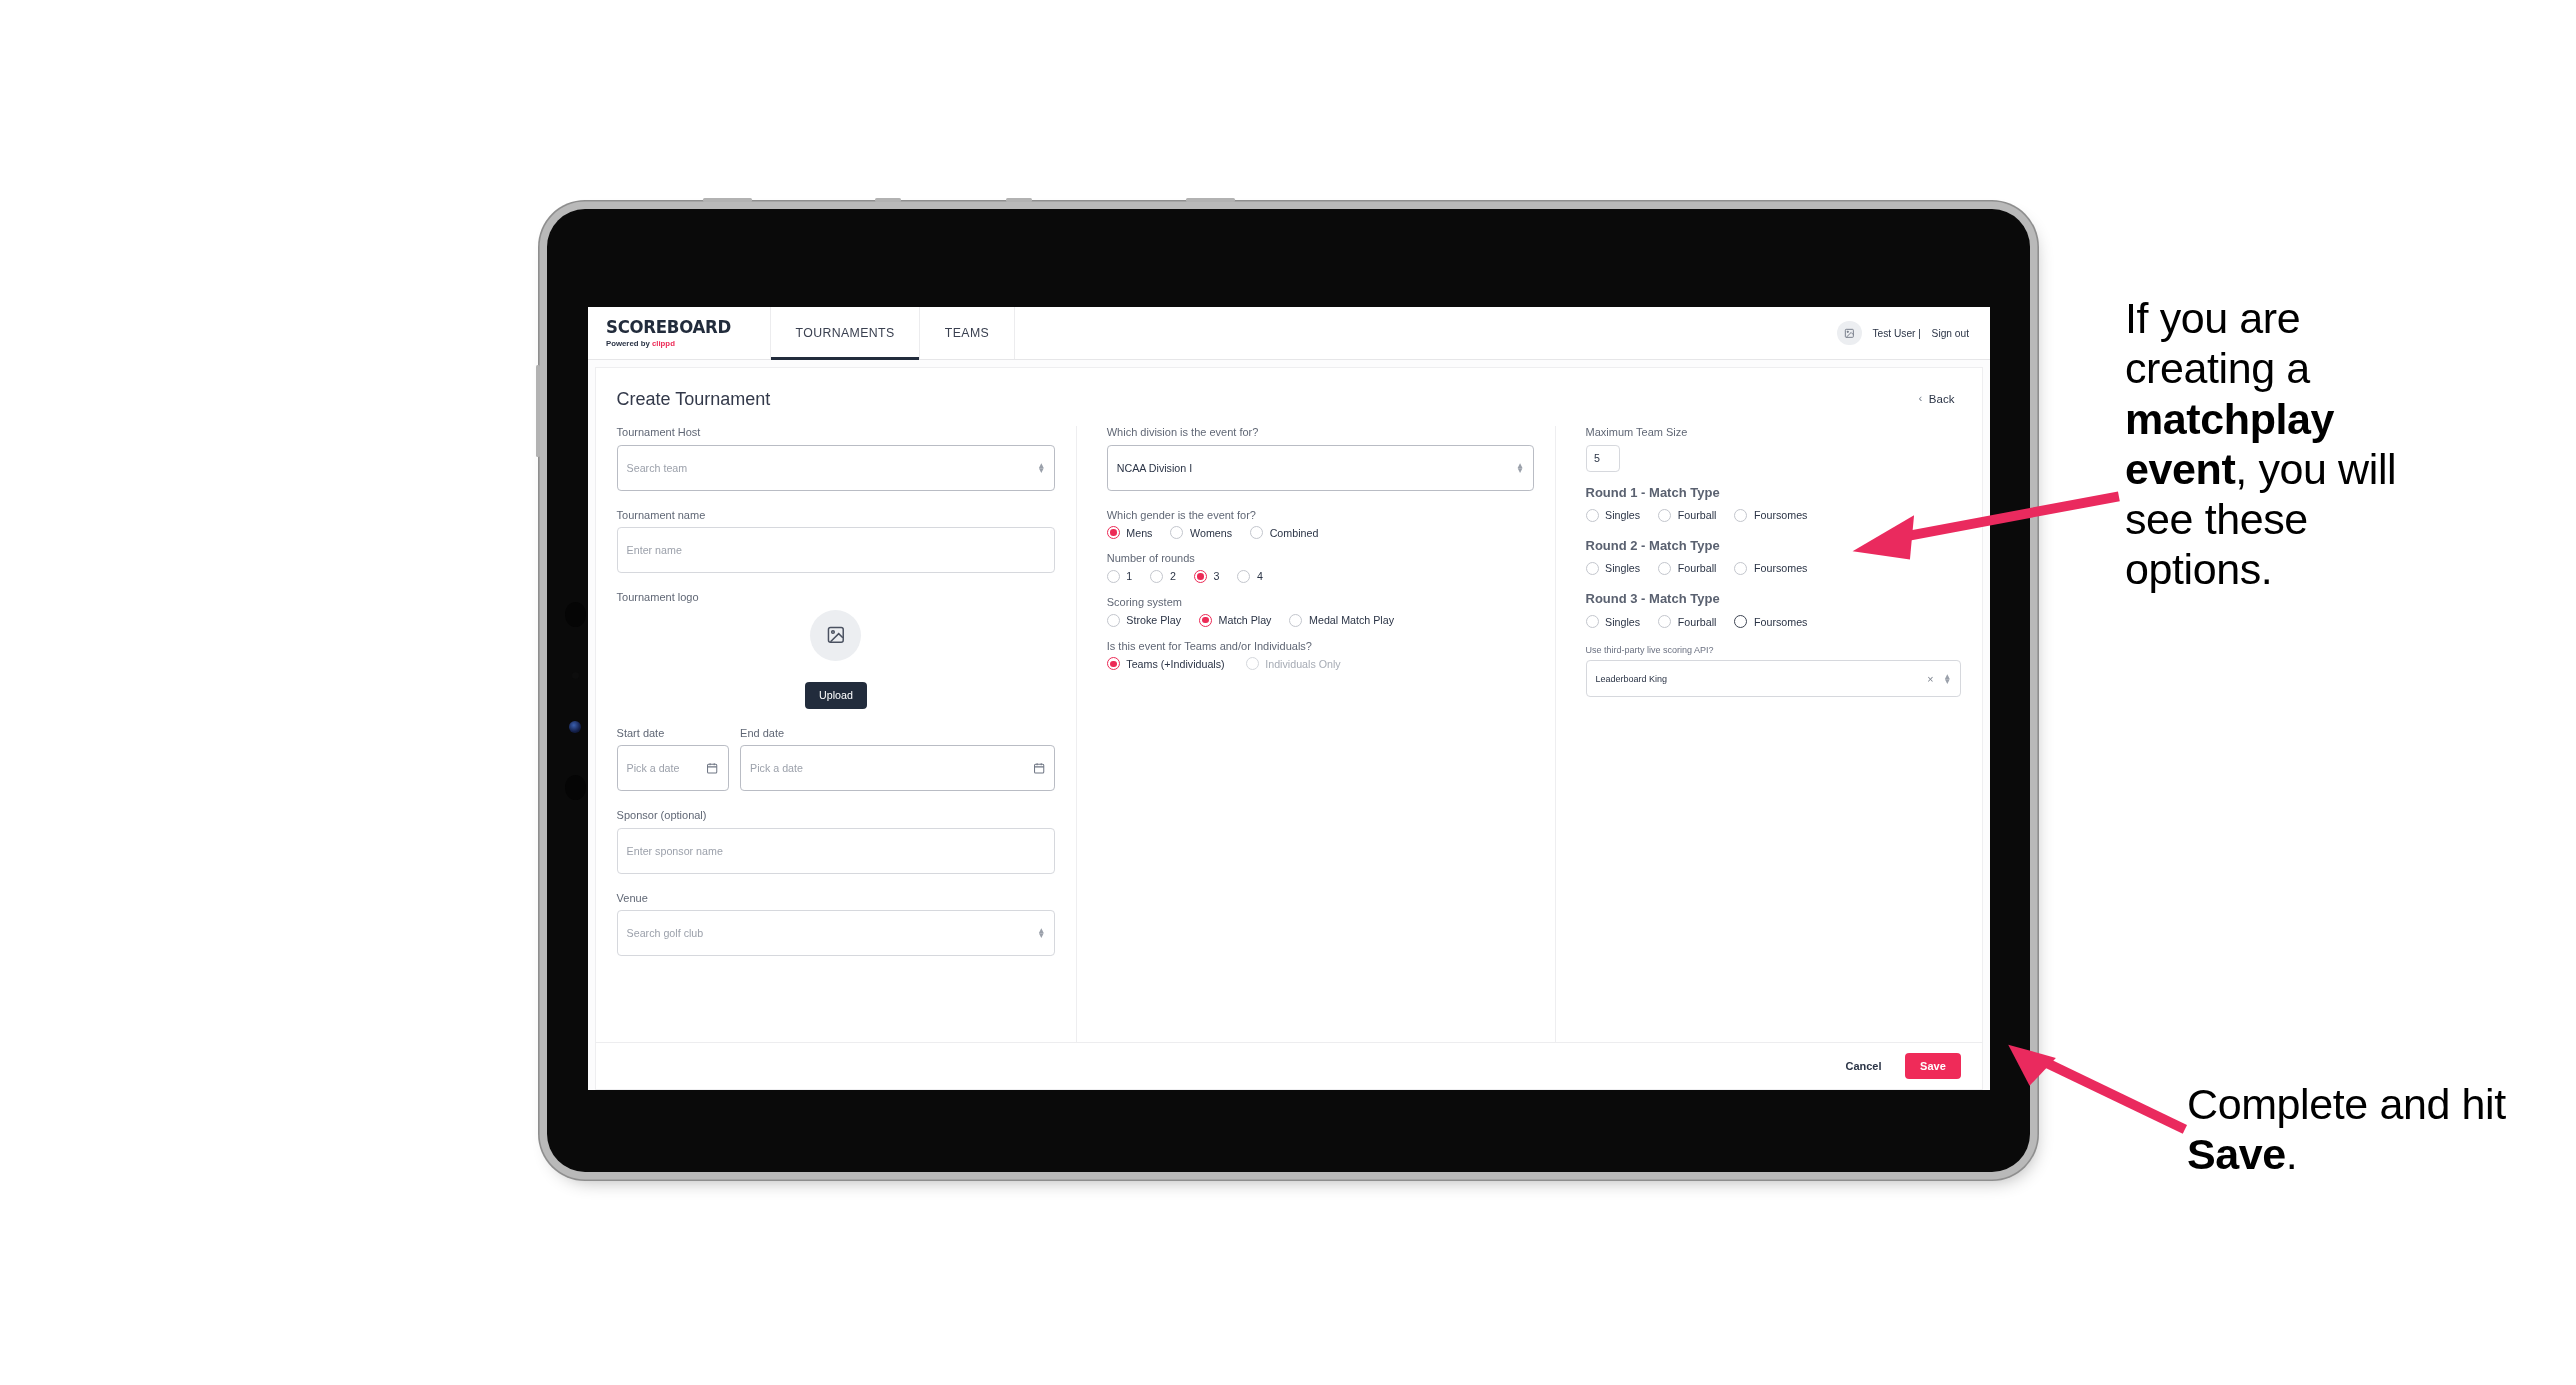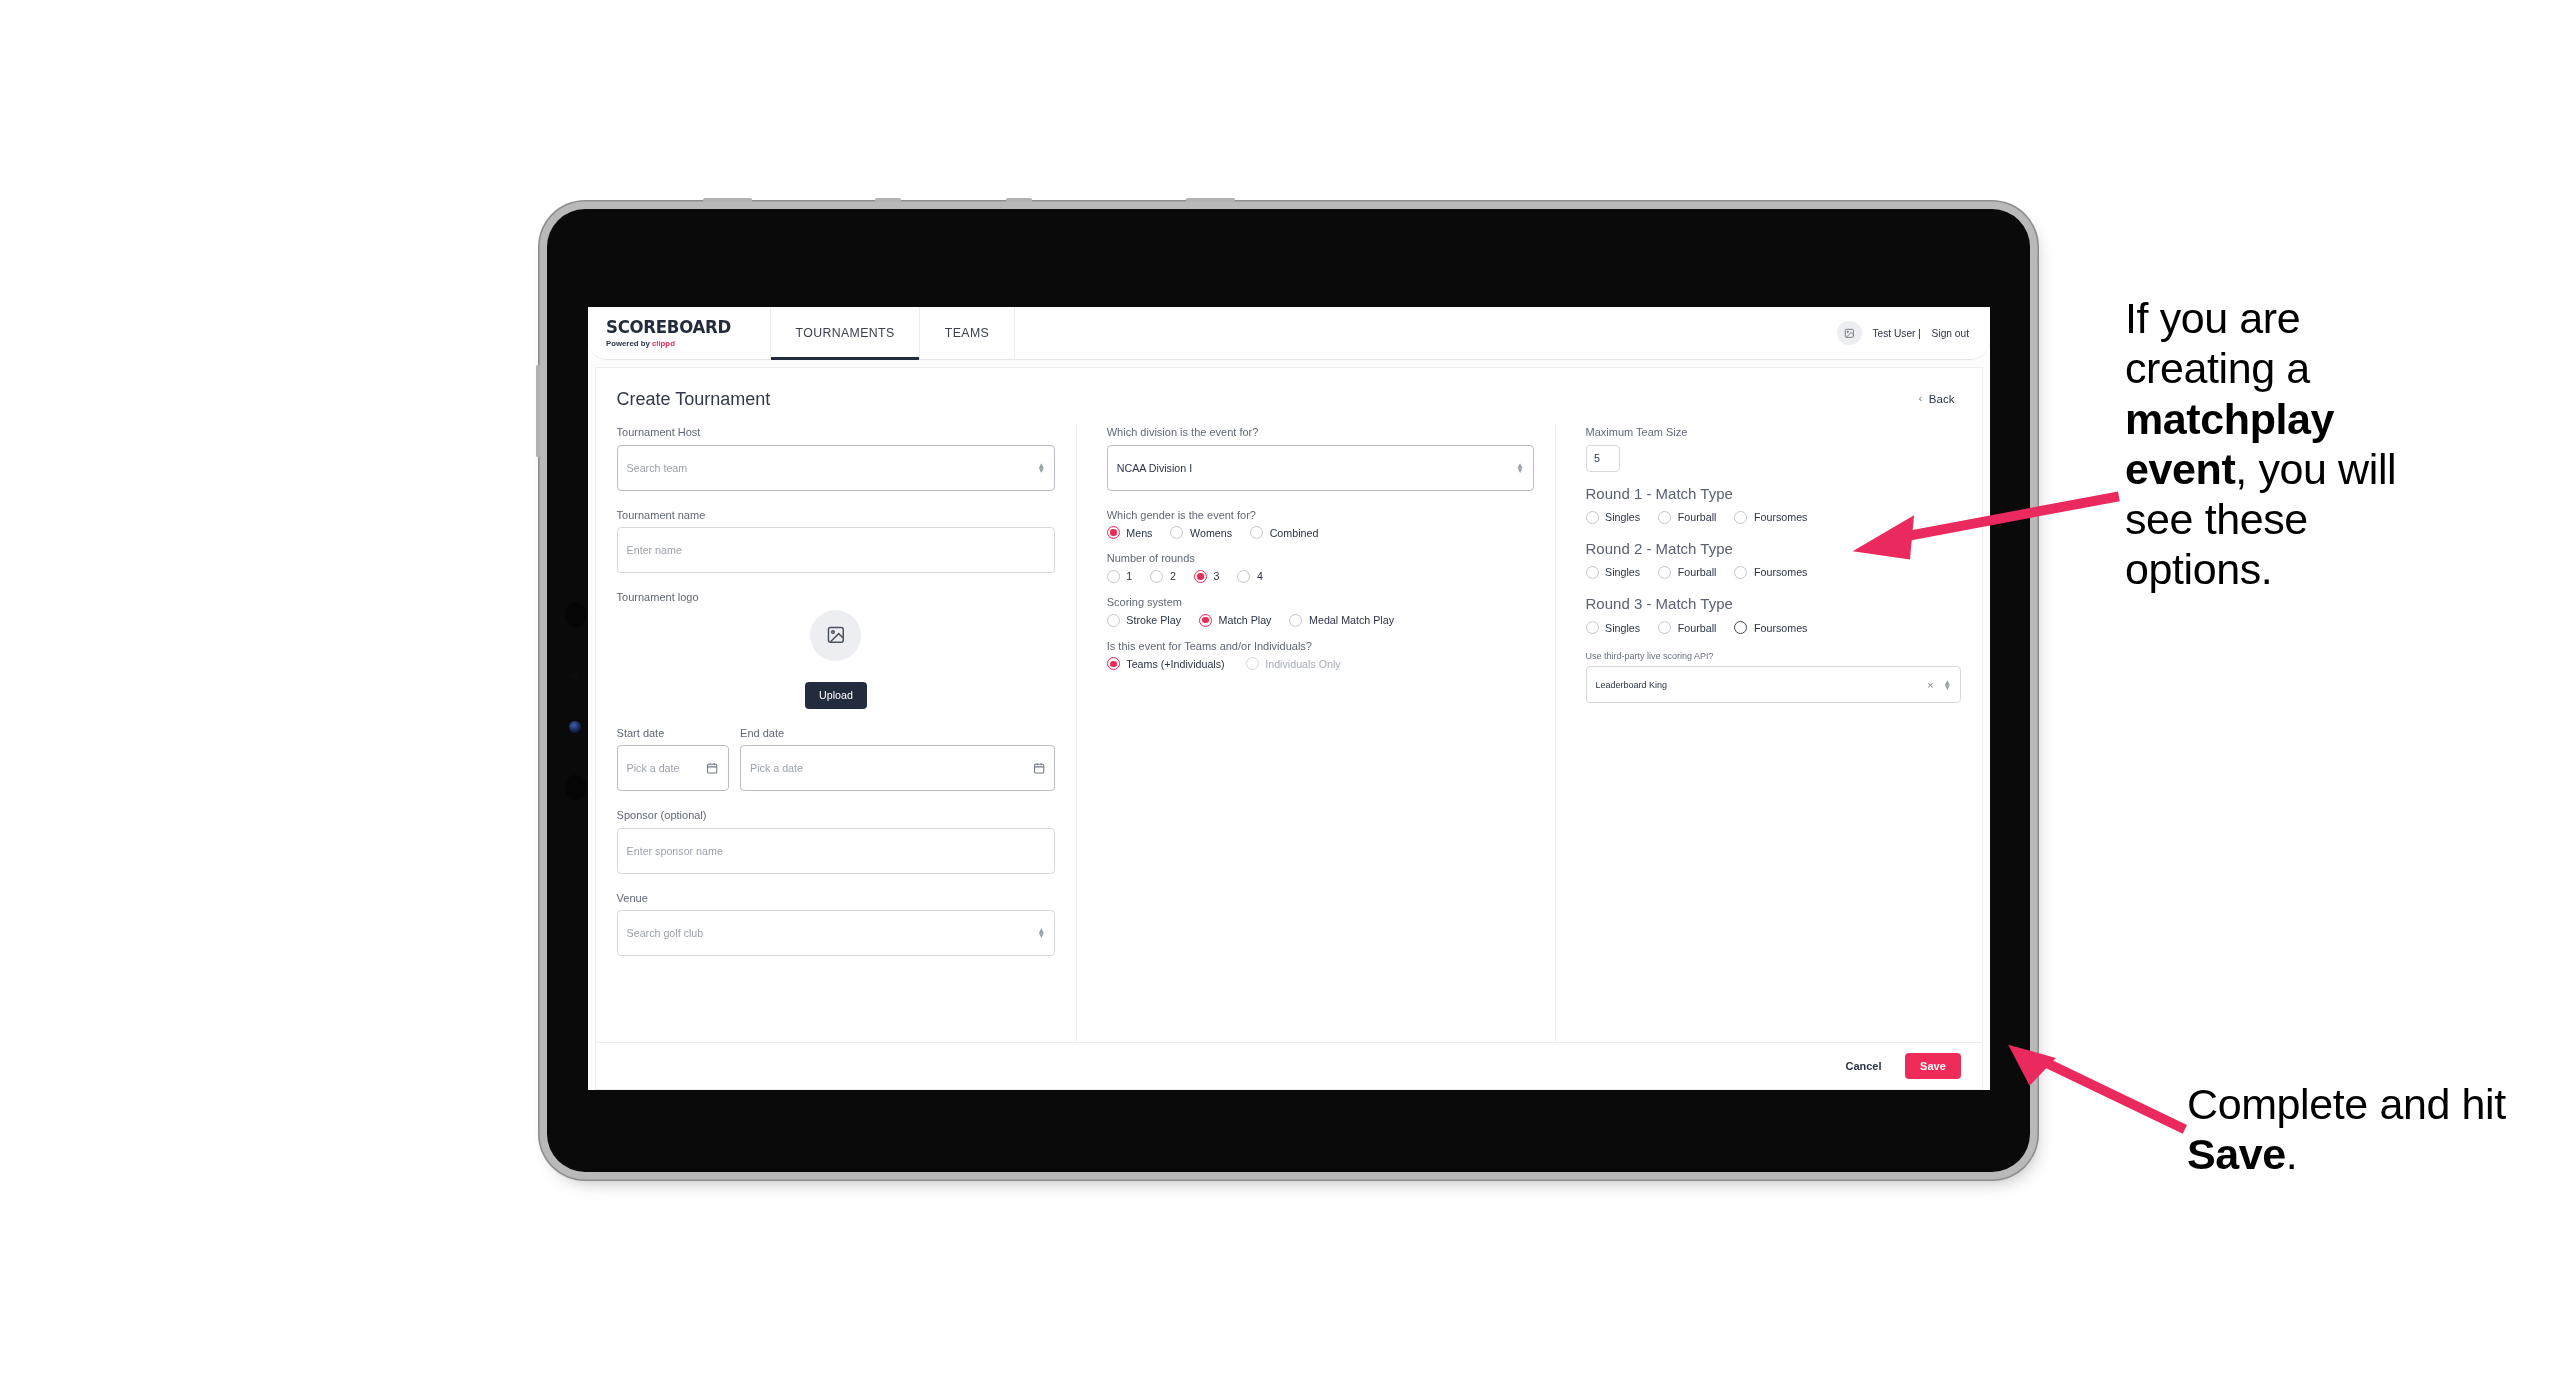--- a/index.html
+++ b/index.html
@@ -66,21 +66,20 @@
   }
 
   
   .appbar {
     height: 52px;
     background: #ffffff;
     border-bottom: 0.8px solid #e6e6e8;
     display: flex;
     align-items: stretch;
     position: relative;
-    border-radius: 19px;
   }
   .brand {
     display: flex;
     flex-direction: column;
     justify-content: center;
     padding: 0 28px 0 18px;
     border-right: 0.8px solid #ececee;
   }
   .brand-main {
     font-family: "DejaVu Sans", sans-serif;
@@ -289,21 +288,21 @@
     border: 0.8px solid #d6d8dd;
     border-radius: 4.1px;
     display: flex; align-items: center;
     padding: 0 7.4px;
     font-size: 10.7px;
     color: #2b3446;
     box-sizing: border-box;
   }
 
   .round-block { margin-bottom: 16.4px; }
-  .round-label { font-size: 15px; color: #5a6170; margin-bottom: 9px; }
+  .round-label { font-size: 13px; color: #5a6170; margin-bottom: 9px; font-weight: bold; }
 
   .api-label { font-size: 9px; color: #6a7080; margin-bottom: 5.7px; }
   .api-input { height: 37px; font-size: 9px; border-color: #d6d8dd; }
 
   
   .page-foot {
     margin: 0 6.6px 0 6.6px;
     background: #ffffff;
     border: 0.8px solid #eeeef0;
     border-top: 0.8px solid #ededef;

